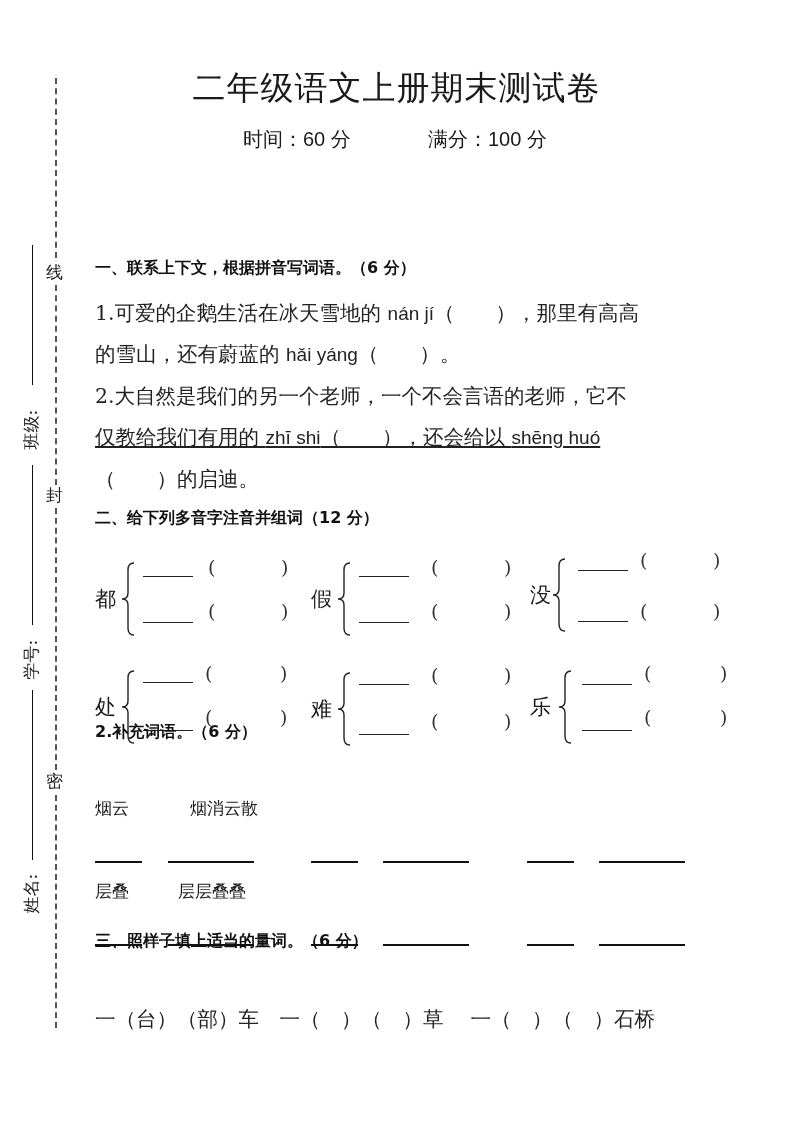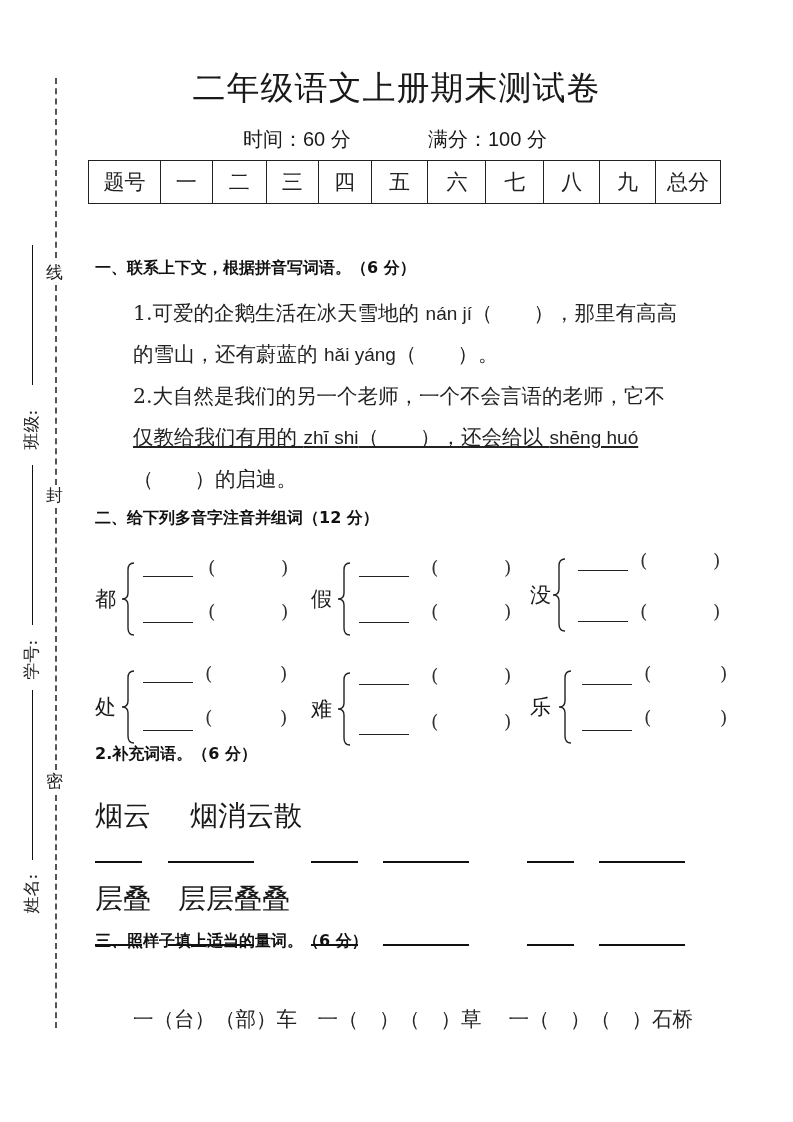--- a/index.html
+++ b/index.html
@@ -15,32 +15,32 @@
 
   .title { position:absolute; left:0; width:793px; top:66px; text-align:center;
            font-size:33px; letter-spacing:1px; color:#1a1a1a; }
   .subtitle { position:absolute; top:126px; font-size:20px; font-family:"Liberation Sans","DejaVu Sans",sans-serif; }
 
   table.score { position:absolute; left:88px; top:160px; width:633px; border-collapse:collapse; }
   table.score td { border:1.3px solid #222; height:43px; text-align:center; font-size:21px; color:#222; }
 
   .sec-head { position:absolute; left:95px; font-size:16px; font-weight:bold;
               font-family:"DejaVu Sans","Liberation Sans",sans-serif; color:#111; white-space:nowrap; }
-  .para { position:absolute; left:95px; font-size:20.5px; white-space:nowrap; color:#222;margin-left:38px; }
+  .para { position:absolute; left:95px; font-size:20.5px; white-space:nowrap; color:#222; }
   .py { font-family:"Liberation Sans","DejaVu Sans",sans-serif; font-size:19px; }
 
   
   .poly { position:absolute; width:220px; height:80px; }
   .poly .ch { position:absolute; left:0; top:23px; font-size:21px; }
   .poly .brace { position:absolute; left:26px; top:0; width:14px; height:74px; }
   .poly .ul { position:absolute; left:48px; width:50px; border-top:1.5px solid #222; }
   .poly .par { position:absolute; font-size:19px; color:#333; }
 
   .blank { position:absolute; border-top:2px solid #111; }
-  .word { position:absolute; font-size:28px; white-space:nowrap; }
+  .word { position:absolute; font-size:17px; white-space:nowrap; }
 </style>
 </head>
 <body>
 
 <div>
   <div class="dash-line" style="top:78px;height:180px;"></div>
   <div class="seal-char" style="top:262px;">线</div>
   <div class="dash-line" style="top:285px;height:200px;"></div>
   <div class="seal-char" style="top:485px;">封</div>
   <div class="dash-line" style="top:508px;height:262px;"></div>
@@ -54,33 +54,20 @@
   <div class="solid-line" style="top:690px;height:170px;"></div>
   <div class="rot-label" style="top:882px;">姓名:</div>
 </div>
 
 <div class="title">二年级语文上册期末测试卷</div>
 <div class="subtitle" style="left:243px;">时间：60 分</div>
 <div class="subtitle" style="left:428px;">满分：100 分</div>
 
 <table class="score">
   <tbody>
-      <tr>
-    <td style="width:72px">题号</td>
-    <td style="width:52px">一</td>
-    <td style="width:54px">二</td>
-    <td style="width:52px">三</td>
-    <td style="width:53px">四</td>
-    <td style="width:57px">五</td>
-    <td style="width:58px">六</td>
-    <td style="width:58px">七</td>
-    <td style="width:56px">八</td>
-    <td style="width:56px">九</td>
-    <td style="width:65px">总分</td>
-  </tr>
 </tbody>
   </table>
 
 <div class="sec-head" style="top:258px;">一、联系上下文，根据拼音写词语。（6 分）</div>
 <div class="para" style="top:299px;">
   <span>1.可爱的企鹅生活在冰天雪地的 </span><span class="py">nán jí</span><span>（　　），那里有高高</span>
 </div>
 <div class="para" style="top:340px;">
   <span>的雪山，还有蔚蓝的 </span><span class="py">hǎi yáng</span><span>（　　）。</span>
 </div>
@@ -159,21 +146,21 @@
       <path d="M13 1 Q7 1 7 8 L7 31 Q7 37 1 37 Q7 37 7 43 L7 66 Q7 73 13 73" fill="none" stroke="#222" stroke-width="1.4"></path>
     </svg>
   <div class="ul" style="left:52px;top:14px;"></div>
   <div class="ul" style="left:52px;top:60px;"></div>
   <span class="par" style="left:114px;top:-8px;">(</span>
   <span class="par" style="left:190px;top:-8px;">)</span>
   <span class="par" style="left:114px;top:36px;">(</span>
   <span class="par" style="left:190px;top:36px;">)</span>
 </div>
 
-<div class="sec-head" style="top:744px;">2.补充词语。（6 分）</div>
+<div class="sec-head" style="top:722px;">2.补充词语。（6 分）</div>
 <div class="word" style="left:95px;top:797px;">烟云</div>
 <div class="word" style="left:190px;top:797px;">烟消云散</div>
 
 <div>
   <div class="blank" style="left:95px;top:861px;width:47px;"></div>
   <div class="blank" style="left:168px;top:861px;width:86px;"></div>
   <div class="blank" style="left:311px;top:861px;width:47px;"></div>
   <div class="blank" style="left:383px;top:861px;width:86px;"></div>
   <div class="blank" style="left:527px;top:861px;width:47px;"></div>
   <div class="blank" style="left:599px;top:861px;width:86px;"></div>

